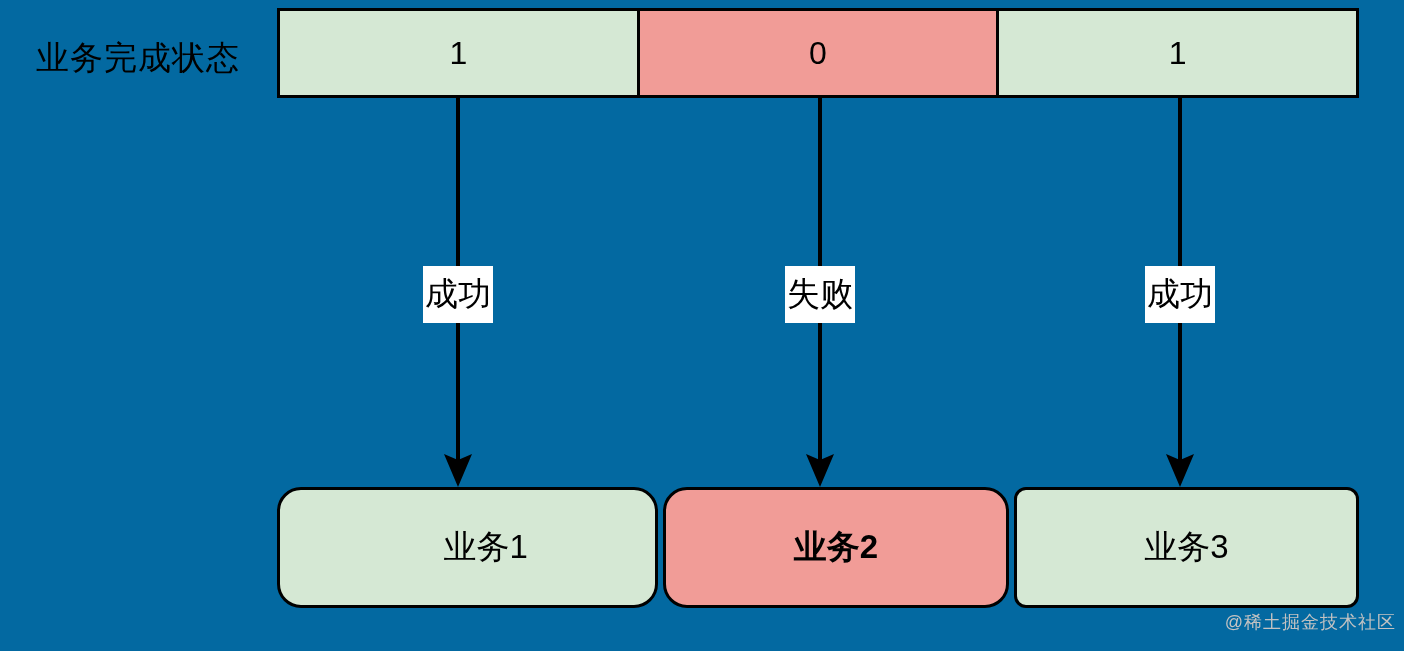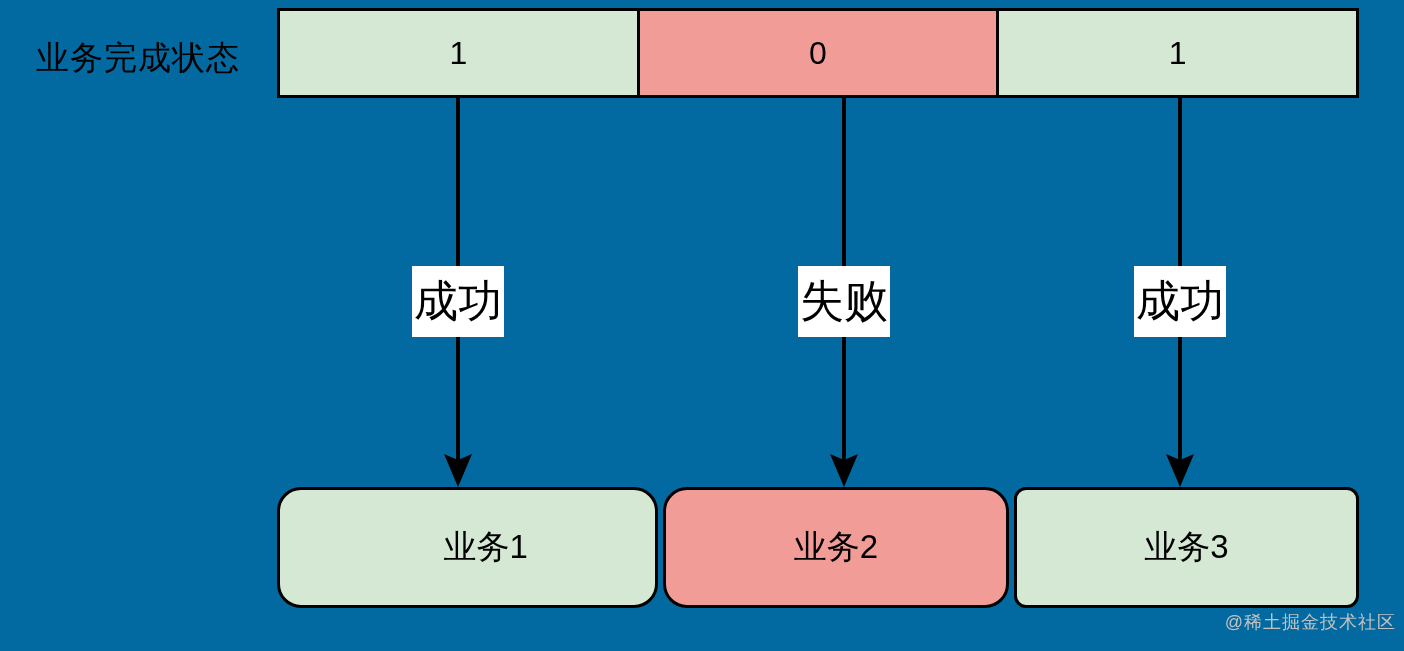--- a/index.html
+++ b/index.html
@@ -54,21 +54,21 @@
     margin-left: -20px; 
   }
   .arrow svg { display: block; }
   .arrow-label {
     position: absolute;
     top: 168px;
     left: 50%;
     transform: translateX(-50%);
     background: #ffffff;
     padding: 6px 2px;
-    font-size: 44px;
+    font-size: 33px;
     font-weight: 500;
     color: #000000;
     white-space: nowrap;
   }
 
   .business-row {
     position: absolute;
     left: 277px;
     top: 487px;
     width: 1082px;
@@ -113,37 +113,37 @@
   </div>
 
   <div class="arrow" style="left:458px">
     <svg width="40" height="389" viewBox="0 0 40 389">
       <line x1="20" y1="0" x2="20" y2="362" stroke="#000000" stroke-width="4"></line>
       <polygon points="6,356 20,362 34,356 20,389" fill="#000000"></polygon>
     </svg>
     <div class="arrow-label">成功</div>
   </div>
 
-  <div class="arrow" style="left:844px">
+  <div class="arrow" style="left:820px">
     <svg width="40" height="389" viewBox="0 0 40 389">
       <line x1="20" y1="0" x2="20" y2="362" stroke="#000000" stroke-width="4"></line>
       <polygon points="6,356 20,362 34,356 20,389" fill="#000000"></polygon>
     </svg>
     <div class="arrow-label">失败</div>
   </div>
 
   <div class="arrow" style="left:1180px">
     <svg width="40" height="389" viewBox="0 0 40 389">
       <line x1="20" y1="0" x2="20" y2="362" stroke="#000000" stroke-width="4"></line>
       <polygon points="6,356 20,362 34,356 20,389" fill="#000000"></polygon>
     </svg>
     <div class="arrow-label">成功</div>
   </div>
 
   <div class="business-row">
     <div class="business-box" style="background-color: rgb(213, 232, 212); padding-left: 36px;">业务1</div>
-    <div class="business-box" style="background-color: rgb(241, 156, 151);">业务2</div>
+    <div class="business-box" style="background-color: rgb(241, 156, 151); font-weight: bold;">业务2</div>
     <div class="business-box" style="background-color: rgb(213, 232, 212); border-radius: 12px;">业务3</div>
   </div>
 
   <div class="watermark">@稀土掘金技术社区</div>
 
 </div>
 
 </body></html>

